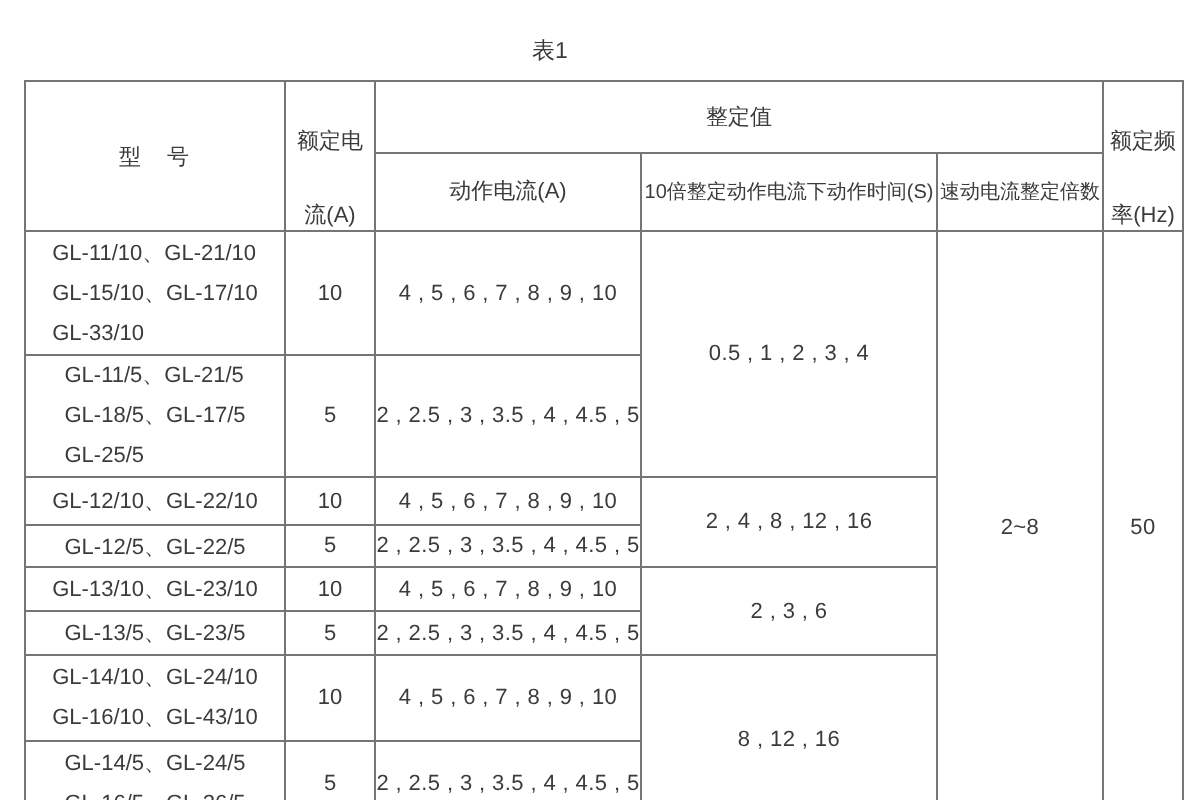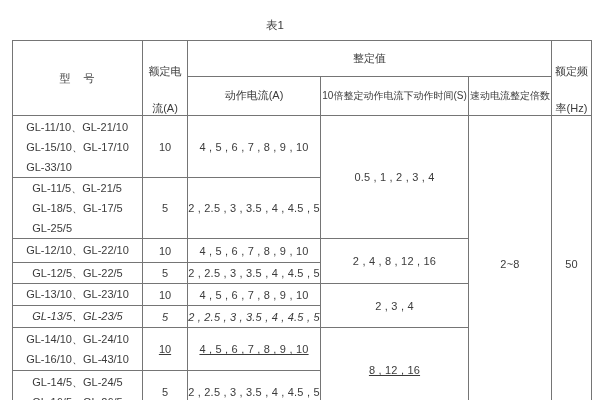--- a/index.html
+++ b/index.html
@@ -31,22 +31,22 @@
   .c-optime{width:148px;}
   .c-quick{width:83px;}
   .c-freq{width:40px;}
   .h1{height:20px;}
   .h2{height:22px;}
   .r1{height:62px;}
   .r2{height:60px;}
   .r3{height:24px;margin-left:12px;}
   .r4{height:21px;}
   .r5{height:22px;}
-  .r6{height:22px;font-style:italic;}
-  .r7{height:43px;text-decoration:underline;}
+  .r6{height:22px;}
+  .r7{height:43px;}
   .r8{height:42px;}
   .two-line div{line-height:13px;font-size:11px;margin-top:24px;}
   .hdr-model{letter-spacing:1px;}
   .small-h{font-size:10px;letter-spacing:0;}
   .model-block{display:inline-block;text-align:left;}
   .model-block div{line-height:20px;}
   .num{letter-spacing:0.2px;}
 </style>
 </head>
 <body>
@@ -115,21 +115,21 @@
     </tr>
     <tr class="r4">
       <td>GL-12/5、GL-22/5</td>
       <td>5</td>
       <td class="num">2 , 2.5 , 3 , 3.5 , 4 , 4.5 , 5</td>
     </tr>
     <tr class="r5">
       <td>GL-13/10、GL-23/10</td>
       <td>10</td>
       <td class="num">4 , 5 , 6 , 7 , 8 , 9 , 10</td>
-      <td rowspan="2" class="num">2 , 3 , 4</td>
+      <td rowspan="2" class="num">2 , 3 , 6</td>
     </tr>
     <tr class="r6">
       <td>GL-13/5、GL-23/5</td>
       <td>5</td>
       <td class="num">2 , 2.5 , 3 , 3.5 , 4 , 4.5 , 5</td>
     </tr>
     <tr class="r7">
       <td>
         <span class="model-block">
           <div>GL-14/10、GL-24/10</div>

